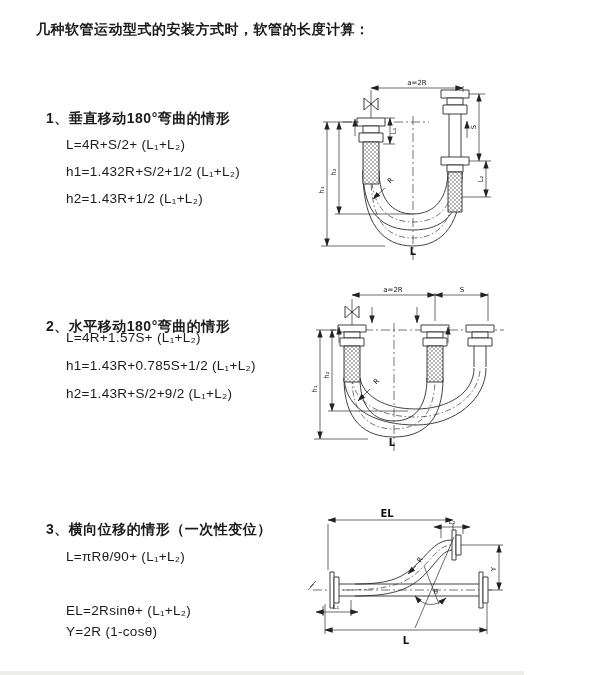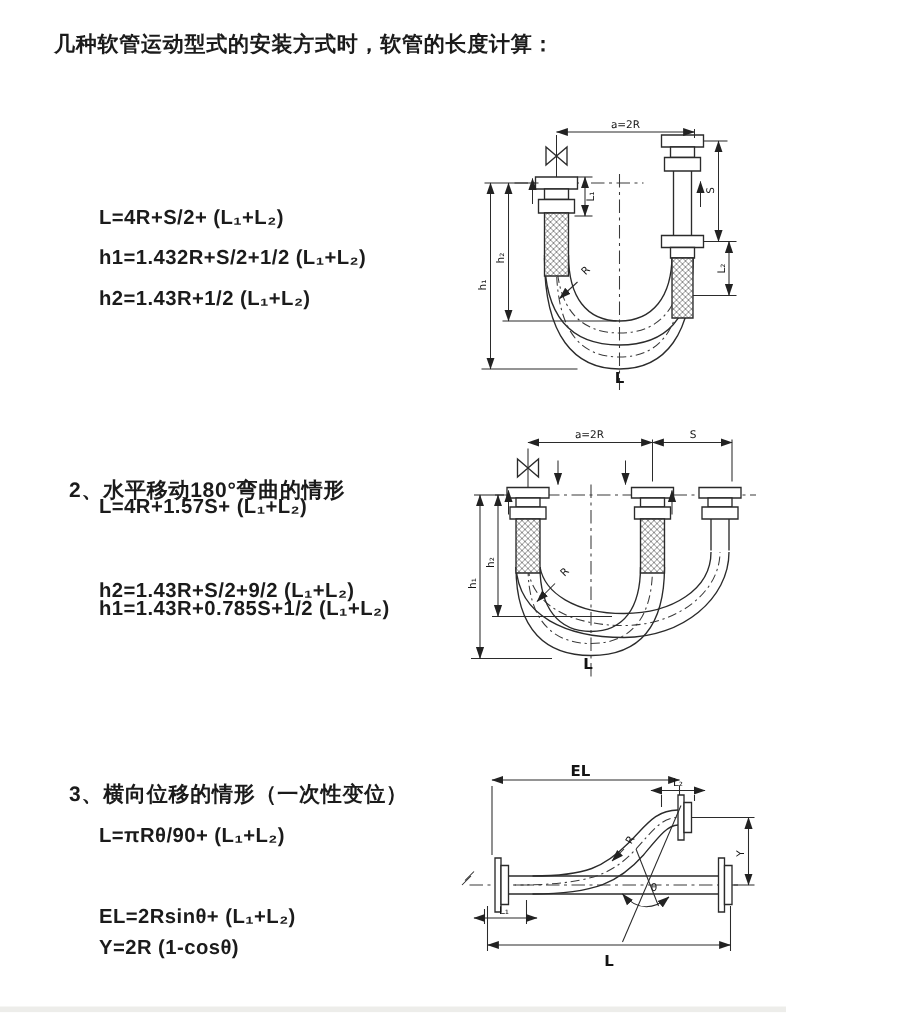--- a/index.html
+++ b/index.html
@@ -9,41 +9,42 @@
   }
   .page-title{
     position:absolute;left:36px;top:21px;font-size:14px;font-weight:bold;
     letter-spacing:0.5px;white-space:nowrap;
   }
   .sec-heading{
     position:absolute;left:46px;font-size:14px;font-weight:bold;
     letter-spacing:0.5px;white-space:nowrap;
   }
   .formula{
-    position:absolute;left:66px;font-size:13.5px;font-weight:bold;
+    position:absolute;left:66px;font-size:13.5px;font-weight:normal;
     letter-spacing:0.3px;white-space:nowrap;
   }
   svg{position:absolute;overflow:visible;}
   svg line,svg path,svg rect,svg polygon{vector-effect:non-scaling-stroke;}
   .ln{stroke:#2b2b2b;stroke-width:0.9;fill:none;}
   .thin{stroke:#2b2b2b;stroke-width:0.7;fill:none;}
   .cl{stroke:#3a3a3a;stroke-width:0.7;fill:none;stroke-dasharray:9 3 2 3;}
   .dsh{stroke:#3a3a3a;stroke-width:0.7;fill:none;stroke-dasharray:6 2.5 1.5 2.5;}
   .fit{fill:#ffffff;stroke:#2b2b2b;stroke-width:0.9;}
   .lbl{font-family:"DejaVu Sans","Liberation Sans",sans-serif;fill:#141414;font-size:7px;}
   .lbl-big{font-family:"DejaVu Sans","Liberation Sans",sans-serif;fill:#141414;font-size:10px;font-weight:bold;}
   .bottom-edge{position:absolute;left:0;bottom:0;width:100%;height:4px;background:#ededea;}
 </style>
 </head>
 <body>
 
 <div class="page">
 
   <div class="page-title">几种软管运动型式的安装方式时，软管的长度计算：</div>
 
+  <div class="sec-heading" style="top:110px;">1、垂直移动180°弯曲的情形</div>
   <div class="formula" style="top:137px;">L=4R+S/2+ (L₁+L₂)</div>
   <div class="formula" style="top:164px;">h1=1.432R+S/2+1/2 (L₁+L₂)</div>
   <div class="formula" style="top:191px;">h2=1.43R+1/2 (L₁+L₂)</div>
 
   <svg style="left:315px;top:72px;" width="272" height="192" viewBox="0 0 272 192">
     <defs>
       <marker id="d1m" viewBox="0 0 10 10" refX="9.5" refY="5" markerWidth="8" markerHeight="8" orient="auto-start-reverse" markerUnits="userSpaceOnUse">
         <path d="M0,1.6 L10,5 L0,8.4 z" fill="#222"></path>
       </marker>
       <pattern id="d1b" width="4" height="4" patternUnits="userSpaceOnUse">
@@ -123,21 +124,21 @@
     <g>
       <line class="thin" x1="70" y1="116" x2="58" y2="127" marker-end="url(#d1m)"></line>
       <text class="lbl" transform="translate(77,110) rotate(-45)" text-anchor="middle" font-size="8">R</text>
     </g>
 
     <text class="lbl-big" x="98" y="183" text-anchor="middle">L</text>
   </svg>
 
   <div class="sec-heading" style="top:302px;margin-top:16px;">2、水平移动180°弯曲的情形</div>
   <div class="formula" style="top:330px;">L=4R+1.57S+ (L₁+L₂)</div>
-  <div class="formula" style="top:358px;margin-top:40px;">h1=1.43R+0.785S+1/2 (L₁+L₂)</div>
+  <div class="formula" style="top:358px;">h1=1.43R+0.785S+1/2 (L₁+L₂)</div>
   <div class="formula" style="top:386px;">h2=1.43R+S/2+9/2 (L₁+L₂)</div>
 
   <svg style="left:308px;top:283px;" width="292" height="172" viewBox="0 0 292 172">
     <defs>
       <marker id="d2m" viewBox="0 0 10 10" refX="9.5" refY="5" markerWidth="8" markerHeight="8" orient="auto-start-reverse" markerUnits="userSpaceOnUse">
         <path d="M0,1.6 L10,5 L0,8.4 z" fill="#222"></path>
       </marker>
       <pattern id="d2b" width="4" height="4" patternUnits="userSpaceOnUse">
         <rect width="4" height="4" fill="#ffffff"></rect>
         <path d="M0,0 L4,4 M4,0 L0,4" stroke="#6a6a6a" stroke-width="0.5"></path>

